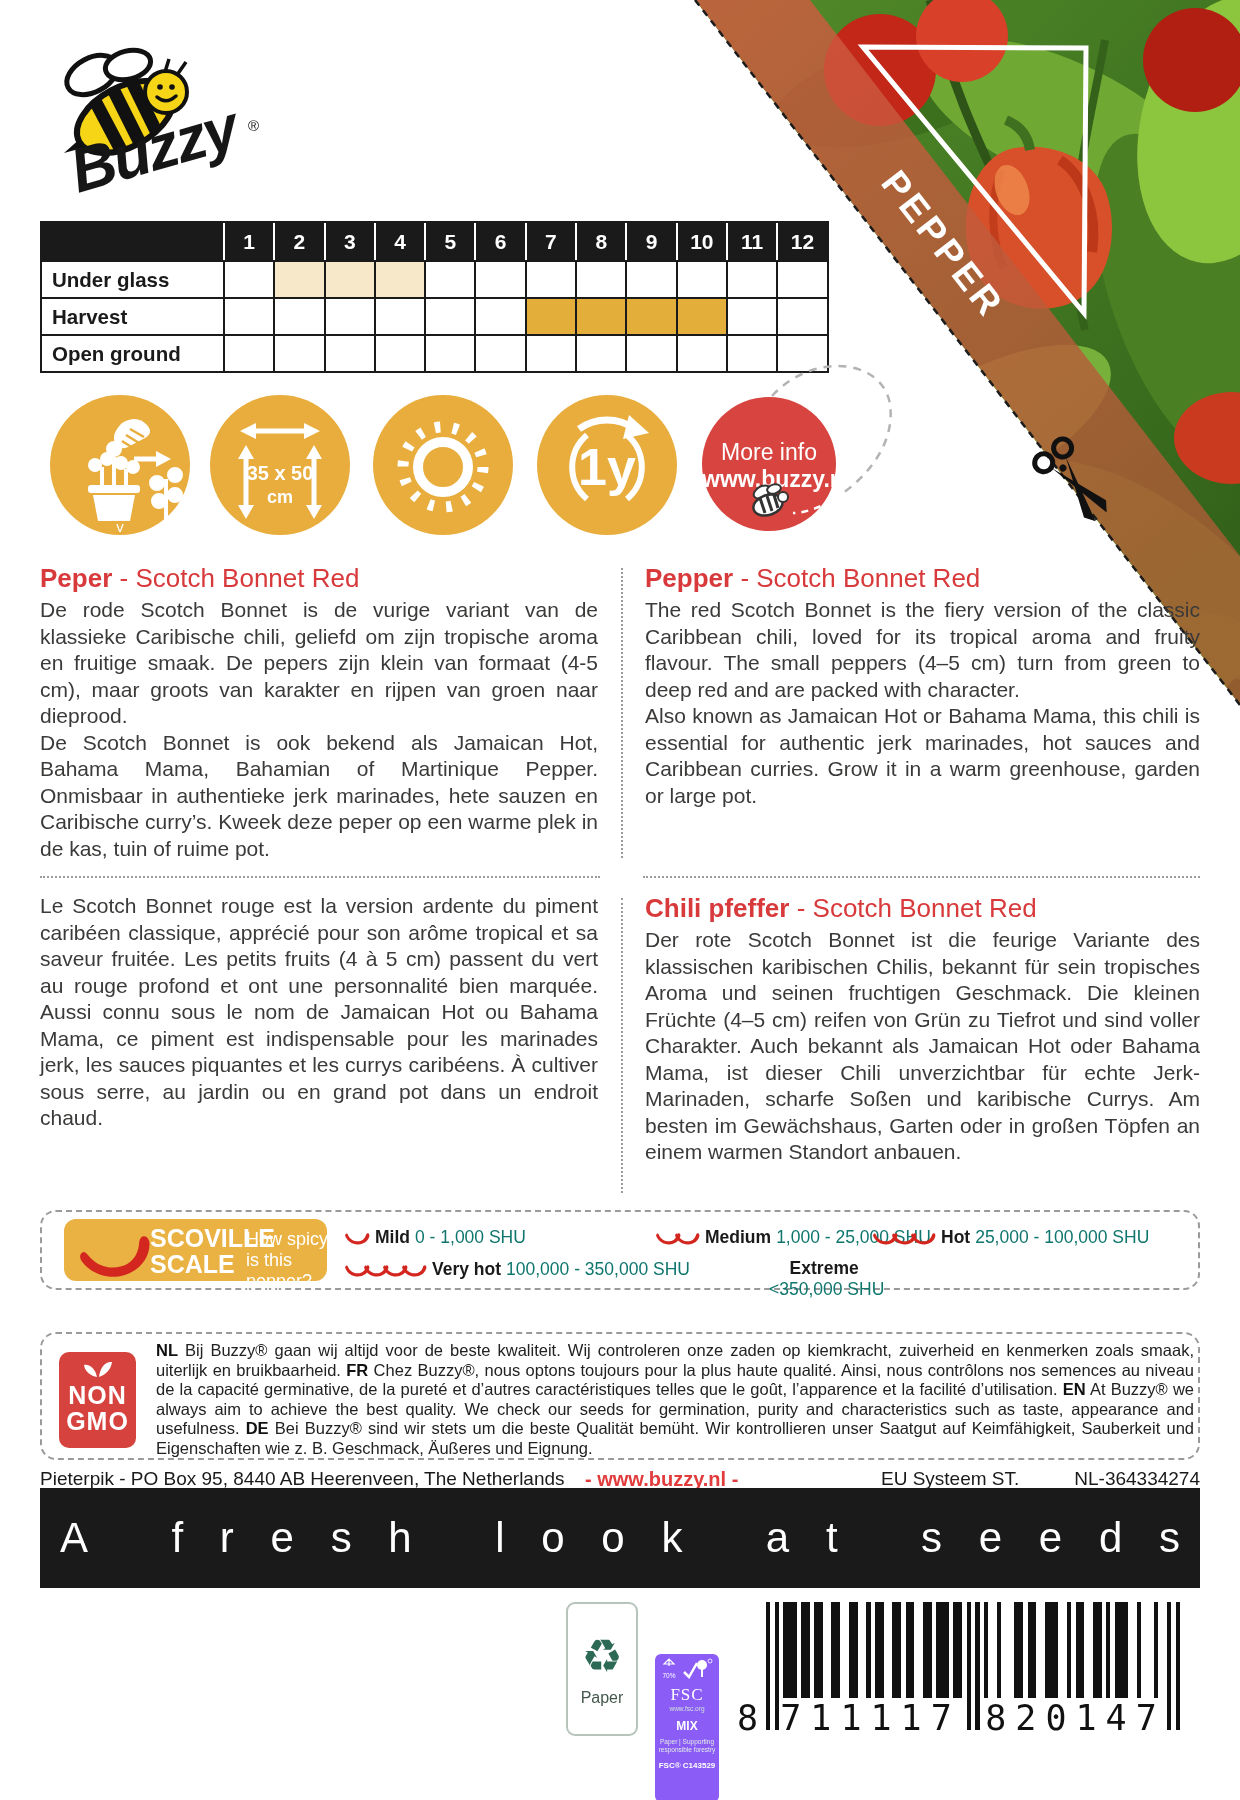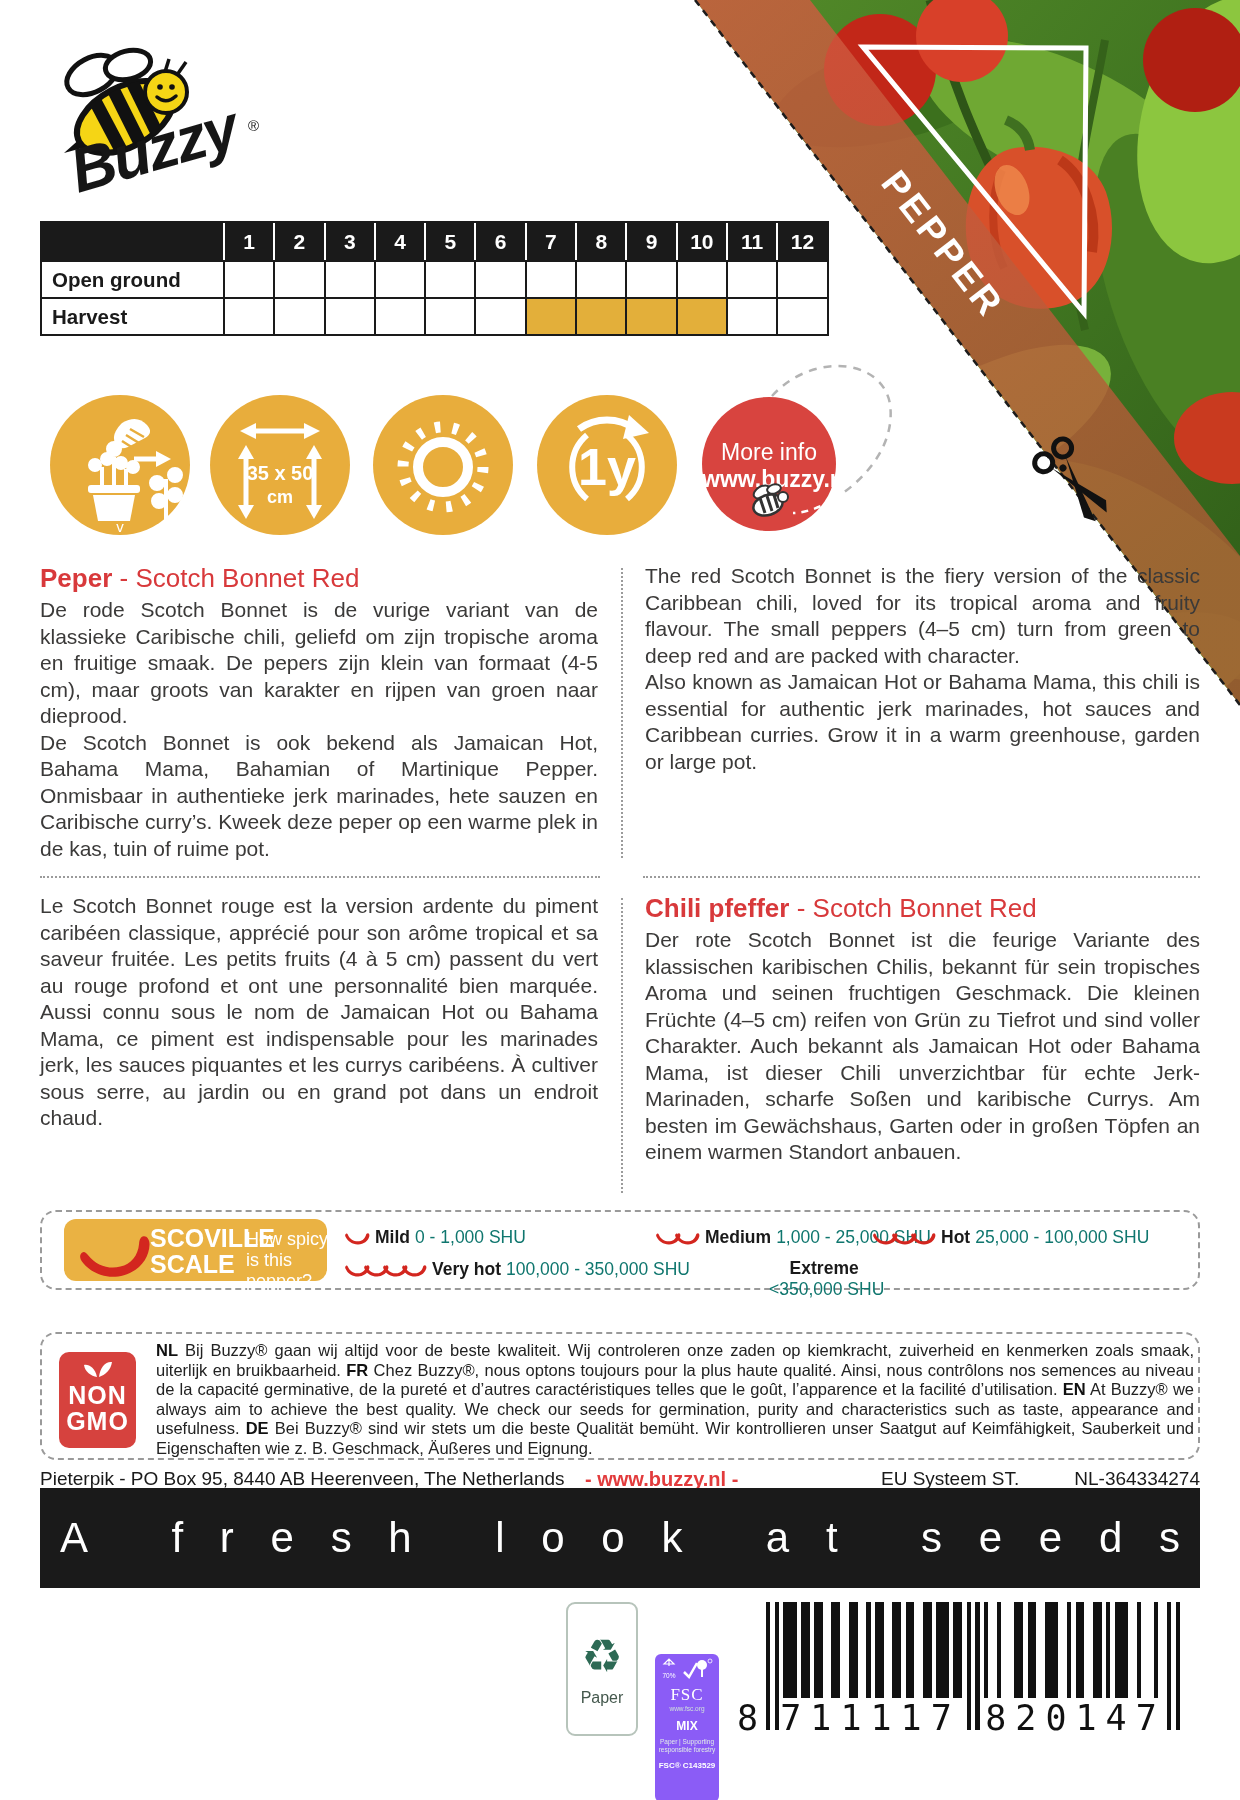--- a/index.html
+++ b/index.html
@@ -207,25 +207,25 @@
         <div class="cal-head-cell">5</div>
         <div class="cal-head-cell">6</div>
         <div class="cal-head-cell">7</div>
         <div class="cal-head-cell">8</div>
         <div class="cal-head-cell">9</div>
         <div class="cal-head-cell">10</div>
         <div class="cal-head-cell">11</div>
         <div class="cal-head-cell">12</div>
       </div>
       <div class="cal-row body">
-        <div class="cal-label">Open ground</div>
-        <div class="cal-cell" style="background: rgb(255, 255, 255);"></div>
-        <div class="cal-cell" style="background: rgb(255, 255, 255);"></div>
-        <div class="cal-cell" style="background: rgb(255, 255, 255);"></div>
-        <div class="cal-cell" style="background: rgb(255, 255, 255);"></div>
+        <div class="cal-label">Under glass</div>
+        <div class="cal-cell" style="background: rgb(255, 255, 255);"></div>
+        <div class="cal-cell" style="background: rgb(247, 232, 202);"></div>
+        <div class="cal-cell" style="background: rgb(247, 232, 202);"></div>
+        <div class="cal-cell" style="background: rgb(247, 232, 202);"></div>
         <div class="cal-cell" style="background: rgb(255, 255, 255);"></div>
         <div class="cal-cell" style="background: rgb(255, 255, 255);"></div>
         <div class="cal-cell" style="background: rgb(255, 255, 255);"></div>
         <div class="cal-cell" style="background: rgb(255, 255, 255);"></div>
         <div class="cal-cell" style="background: rgb(255, 255, 255);"></div>
         <div class="cal-cell" style="background: rgb(255, 255, 255);"></div>
         <div class="cal-cell" style="background: rgb(255, 255, 255);"></div>
         <div class="cal-cell" style="background: rgb(255, 255, 255);"></div>
       </div>
       <div class="cal-row body">
@@ -233,20 +233,35 @@
         <div class="cal-cell" style="background: rgb(255, 255, 255);"></div>
         <div class="cal-cell" style="background: rgb(255, 255, 255);"></div>
         <div class="cal-cell" style="background: rgb(255, 255, 255);"></div>
         <div class="cal-cell" style="background: rgb(255, 255, 255);"></div>
         <div class="cal-cell" style="background: rgb(255, 255, 255);"></div>
         <div class="cal-cell" style="background: rgb(255, 255, 255);"></div>
         <div class="cal-cell" style="background: rgb(227, 175, 58);"></div>
         <div class="cal-cell" style="background: rgb(227, 175, 58);"></div>
         <div class="cal-cell" style="background: rgb(227, 175, 58);"></div>
         <div class="cal-cell" style="background: rgb(227, 175, 58);"></div>
+        <div class="cal-cell" style="background: rgb(255, 255, 255);"></div>
+        <div class="cal-cell" style="background: rgb(255, 255, 255);"></div>
+      </div>
+      <div class="cal-row body">
+        <div class="cal-label">Open ground</div>
+        <div class="cal-cell" style="background: rgb(255, 255, 255);"></div>
+        <div class="cal-cell" style="background: rgb(255, 255, 255);"></div>
+        <div class="cal-cell" style="background: rgb(255, 255, 255);"></div>
+        <div class="cal-cell" style="background: rgb(255, 255, 255);"></div>
+        <div class="cal-cell" style="background: rgb(255, 255, 255);"></div>
+        <div class="cal-cell" style="background: rgb(255, 255, 255);"></div>
+        <div class="cal-cell" style="background: rgb(255, 255, 255);"></div>
+        <div class="cal-cell" style="background: rgb(255, 255, 255);"></div>
+        <div class="cal-cell" style="background: rgb(255, 255, 255);"></div>
+        <div class="cal-cell" style="background: rgb(255, 255, 255);"></div>
         <div class="cal-cell" style="background: rgb(255, 255, 255);"></div>
         <div class="cal-cell" style="background: rgb(255, 255, 255);"></div>
       </div>
     </div>
 
   <div class="badge b1">
     <svg width="140" height="140" viewBox="0 0 140 140">
       <circle cx="70" cy="70" r="70" fill="#e8ad3c"></circle>
       <path d="M72,28 q15,-9 25,2 q7,8 -2,13 l-17,9 q-9,4 -13,-4 q-4,-9 7,-20 Z" fill="#fff"></path>
       <path d="M80,34 l14,8 M76,40 l13,8 M72,46 l11,7" stroke="#e8ad3c" stroke-width="2.5"></path>
@@ -329,20 +344,24 @@
 
   <div class="desc d-nl">
     <div class="desc-title">
       <span class="dt1">Peper</span>
       <span class="dt2">- Scotch Bonnet Red</span>
     </div>
     <p>De rode Scotch Bonnet is de vurige variant van de klassieke Caribische chili, geliefd om zijn tropische aroma en fruitige smaak. De pepers zijn klein van formaat (4-5 cm), maar groots van karakter en rijpen van groen naar dieprood.</p>
     <p>De Scotch Bonnet is ook bekend als Jamaican Hot, Bahama Mama, Bahamian of Martinique Pepper. Onmisbaar in authentieke jerk marinades, hete sauzen en Caribische curry’s. Kweek deze peper op een warme plek in de kas, tuin of ruime pot.</p>
   </div>
   <div class="desc d-en">
+    <div class="desc-title">
+      <span class="dt1">Pepper</span>
+      <span class="dt2">- Scotch Bonnet Red</span>
+    </div>
     <p>The red Scotch Bonnet is the fiery version of the classic Caribbean chili, loved for its tropical aroma and fruity flavour. The small peppers (4–5 cm) turn from green to deep red and are packed with character.</p>
     <p>Also known as Jamaican Hot or Bahama Mama, this chili is essential for authentic jerk marinades, hot sauces and Caribbean curries. Grow it in a warm greenhouse, garden or large pot.</p>
   </div>
   <div class="desc d-fr">
     <p>Le Scotch Bonnet rouge est la version ardente du piment caribéen classique, apprécié pour son arôme tropical et sa saveur fruitée. Les petits fruits (4 à 5 cm) passent du vert au rouge profond et ont une personnalité bien marquée. Aussi connu sous le nom de Jamaican Hot ou Bahama Mama, ce piment est indispensable pour les marinades jerk, les sauces piquantes et les currys caribéens. À cultiver sous serre, au jardin ou en grand pot dans un endroit chaud.</p>
   </div>
   <div class="desc d-de">
     <div class="desc-title">
       <span class="dt1">Chili pfeffer</span>
       <span class="dt2">- Scotch Bonnet Red</span>

